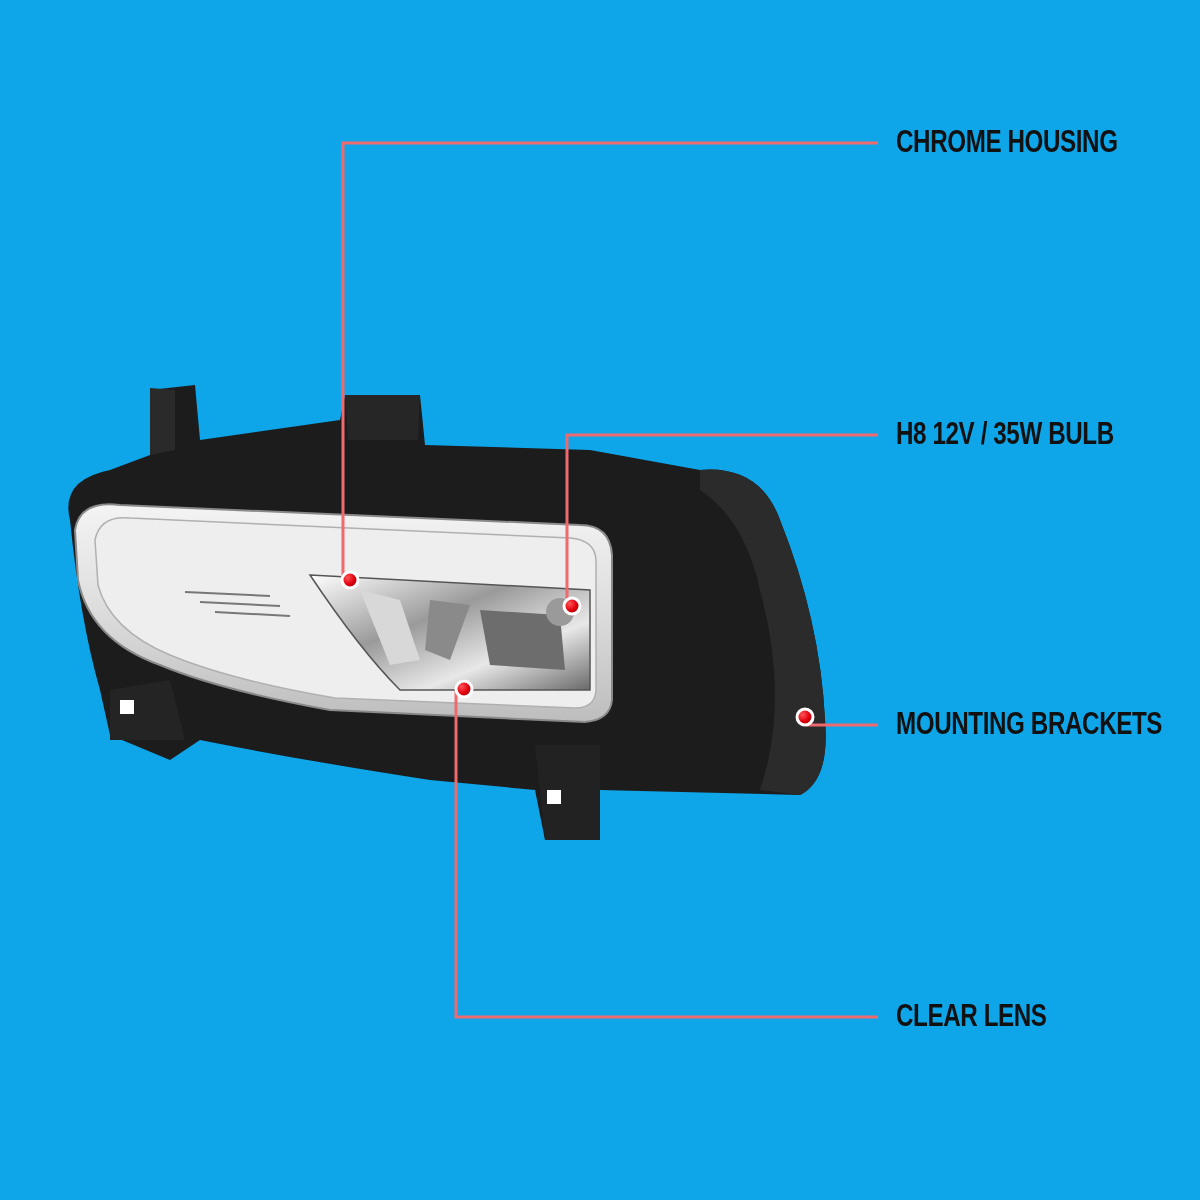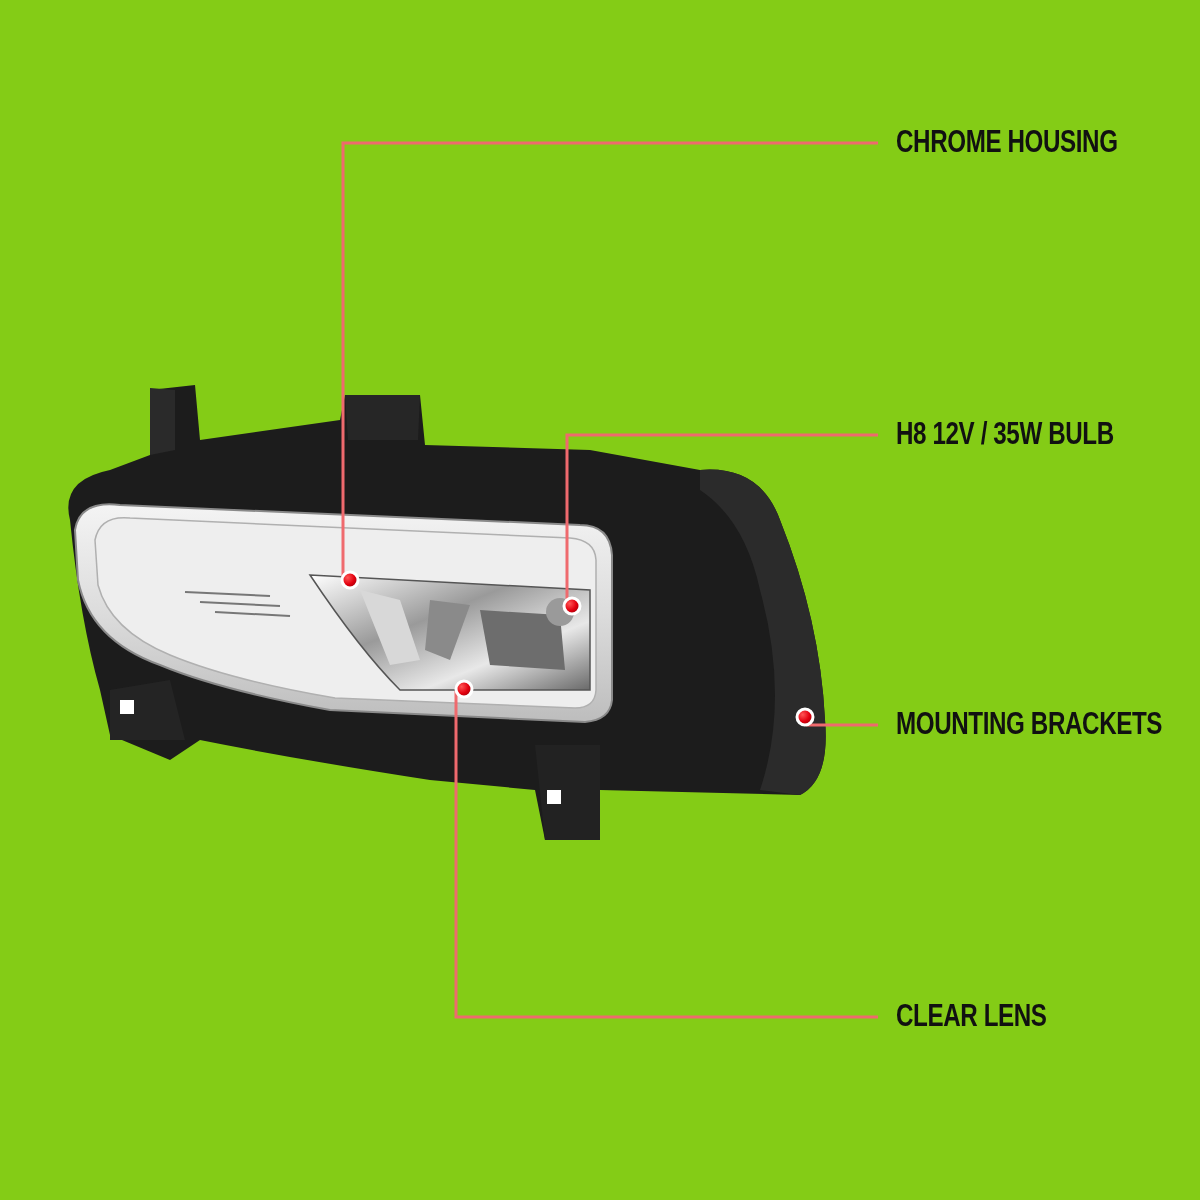--- a/index.html
+++ b/index.html
@@ -1,16 +1,16 @@
 <!DOCTYPE html>
 <html><head>
 <meta charset="utf-8">
 <style>
   html, body { margin: 0; padding: 0; background: #ffffff; }
-  #stage { position: relative; width: 1200px; height: 1200px; background: #84cc16; overflow: hidden; }
+  #stage { position: relative; width: 1200px; height: 1200px; background: #0ea5e9; overflow: hidden; }
   .label {
     position: absolute;
     font-family: "Liberation Sans", sans-serif;
     font-weight: bold;
     font-size: 31px;
     color: #111111;
     letter-spacing: -0.5px;
     transform: scaleX(0.78);
     transform-origin: left center;
     white-space: nowrap;

